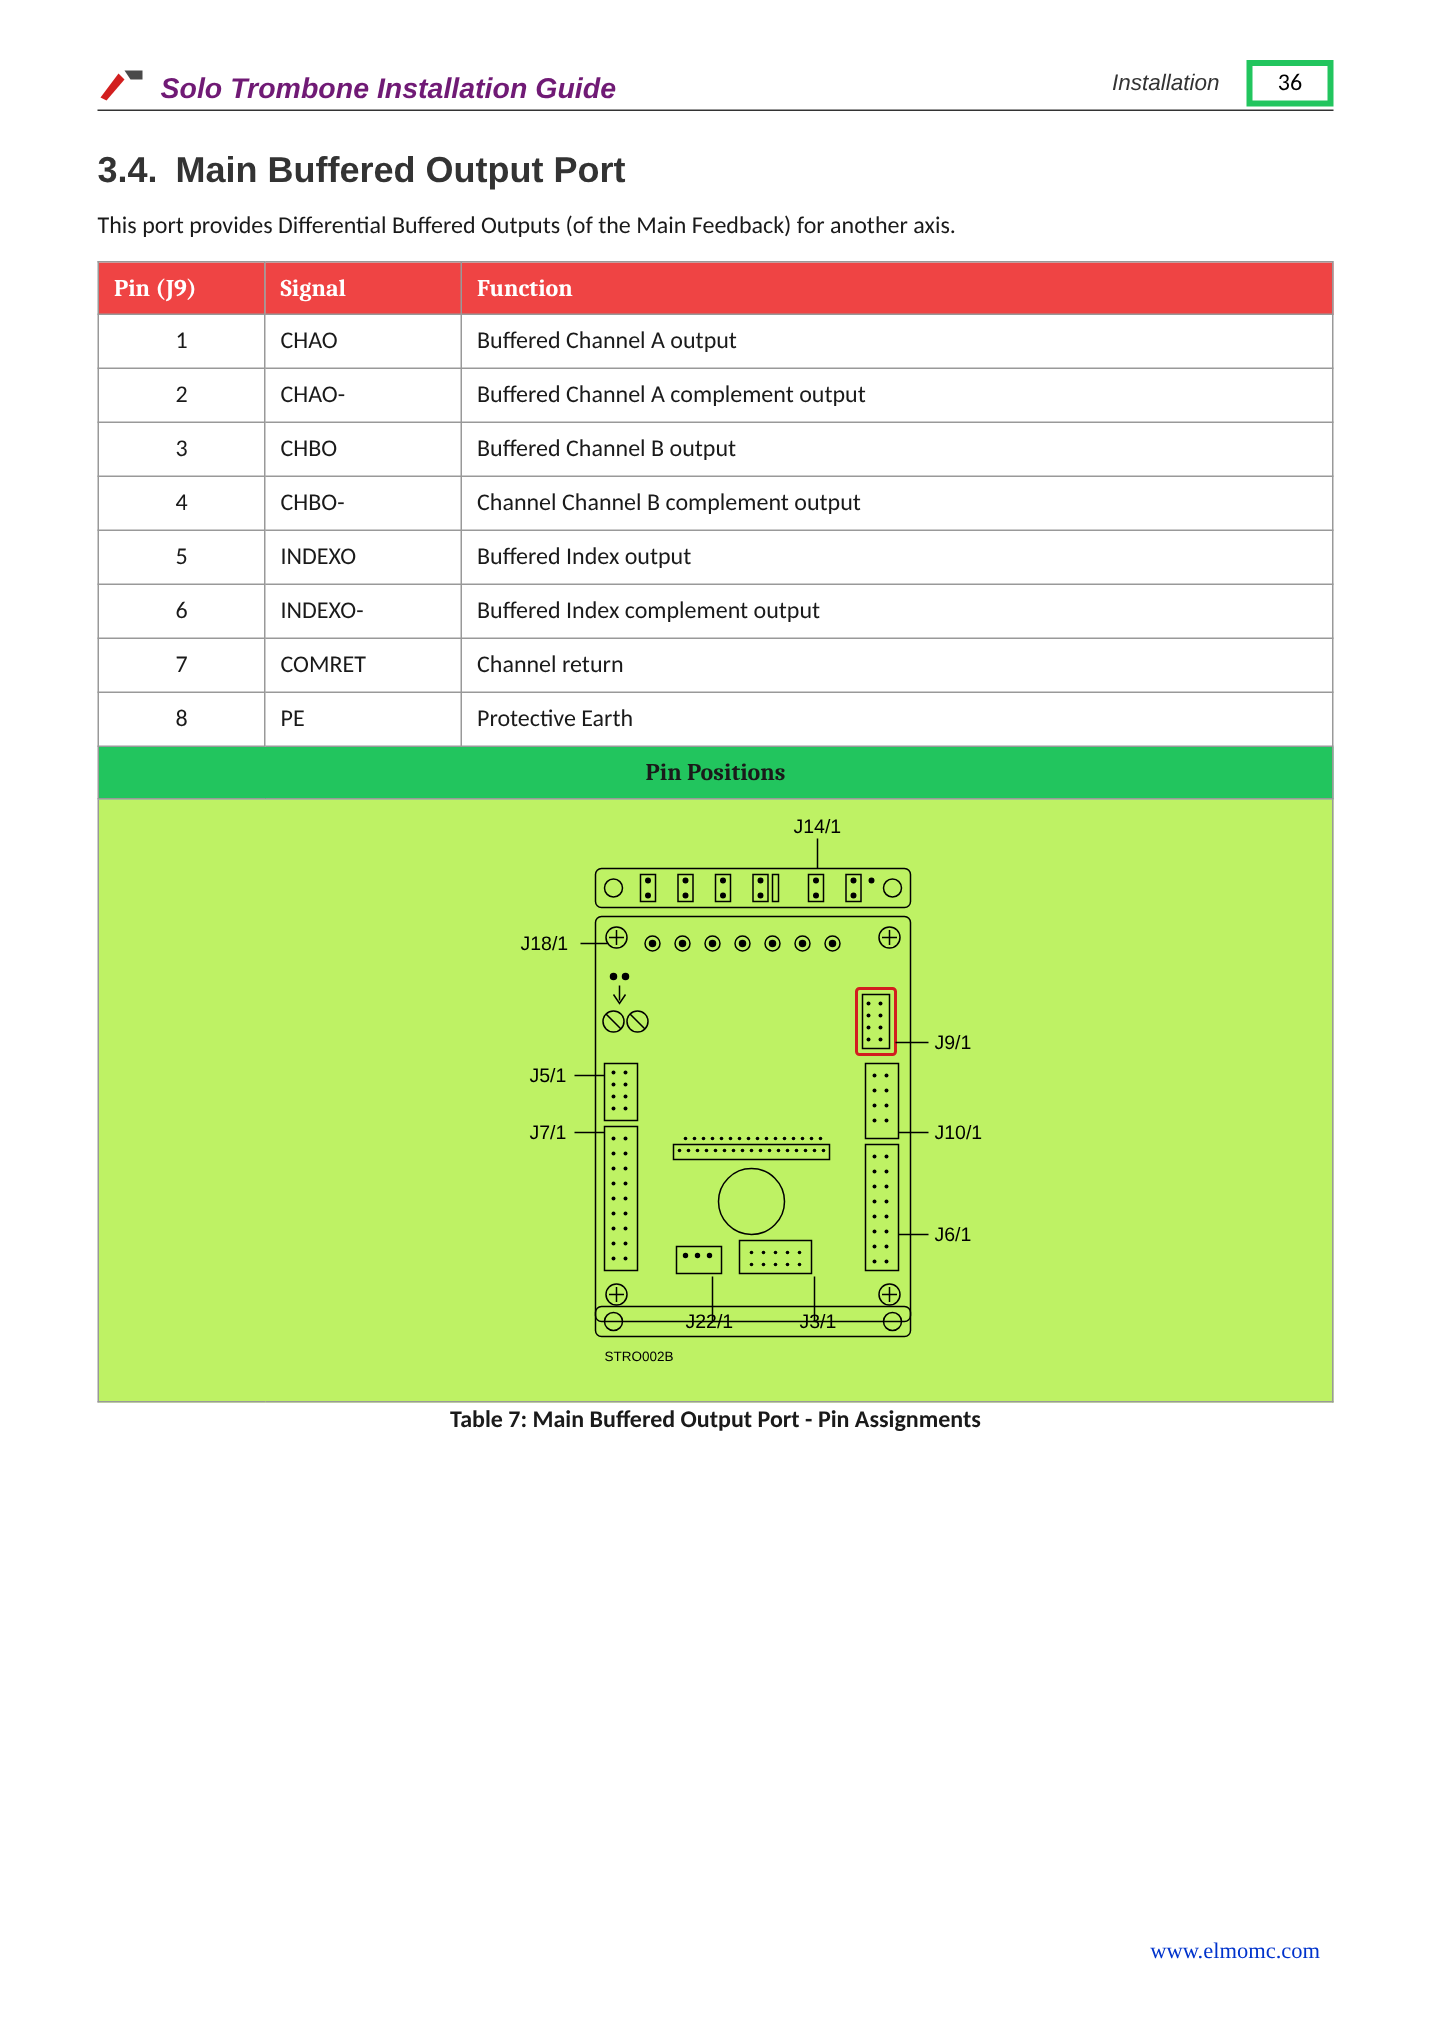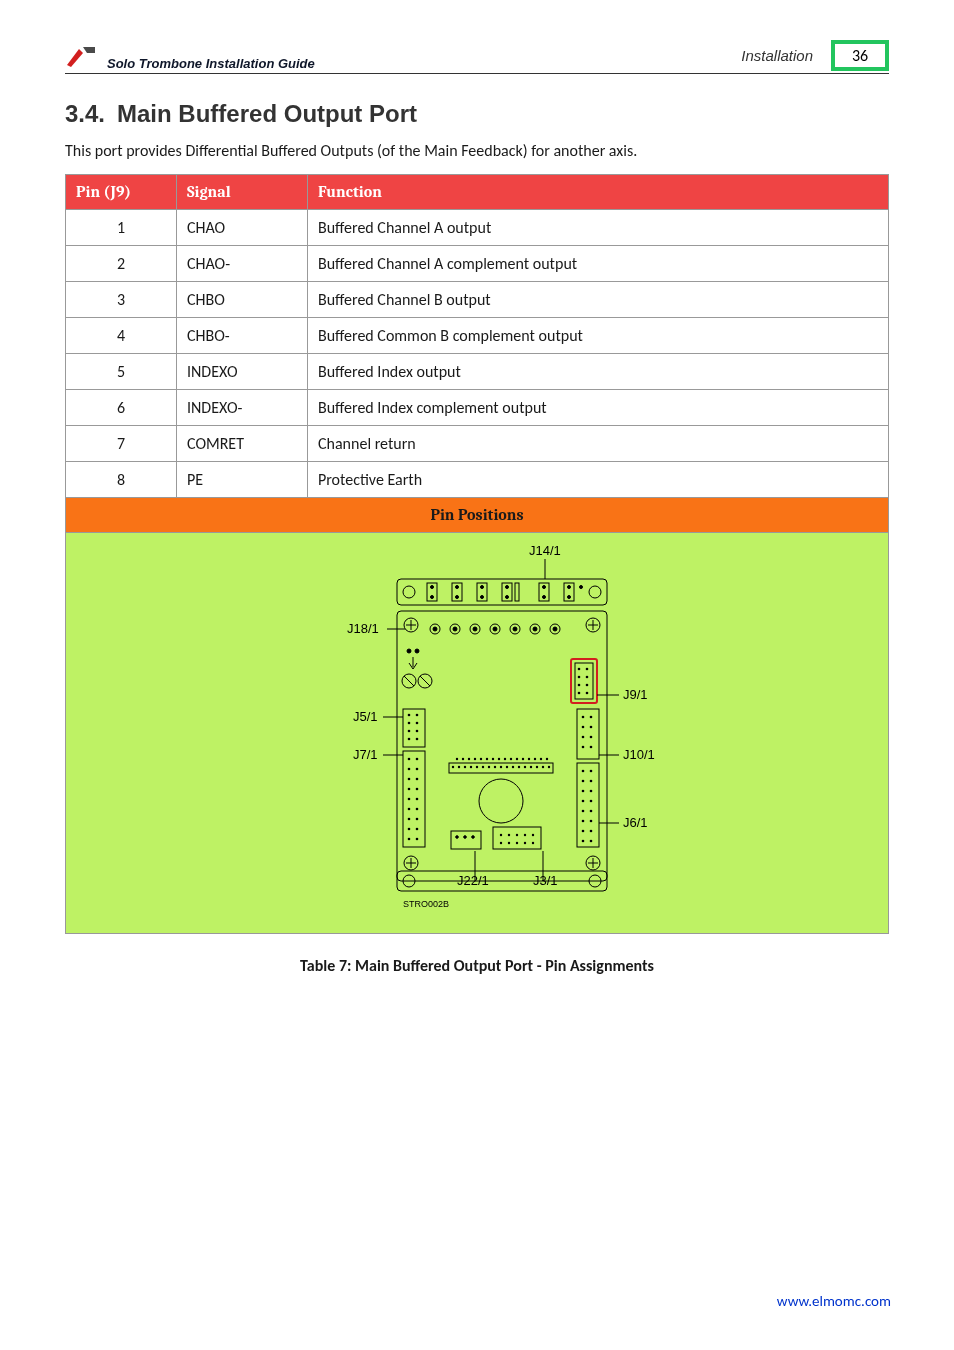--- a/index.html
+++ b/index.html
@@ -33,22 +33,22 @@
   .logo {
     width: 34px;
     height: 26px;
     position: relative;
     margin-bottom: 2px;
   }
   .doc-title {
     font-family: Verdana, Geneva, sans-serif;
     font-style: italic;
     font-weight: bold;
-    font-size: 13px;
-    color: #0f172a;
+    font-size: 19px;
+    color: #701a75;
   }
   .header-right {
     display: flex;
     align-items: center;
     gap: 18px;
   }
   .section-label {
     font-family: Verdana, Geneva, sans-serif;
     font-style: italic;
     font-weight: normal;
@@ -107,50 +107,51 @@
   table.pin-table td {
     border: 1px solid #999;
     padding: 8px 10px;
     font-size: 16px;
     color: #1a1a1a;
   }
   table.pin-table td:first-child {
     text-align: center;
   }
   .pin-positions-row td {
-    background: #f97316;
+    background: #22c55e;
     font-family: Cambria, Georgia, serif;
     font-weight: bold;
     color: #333;
     font-size: 16px;
     text-align: right;
   }
   .diagram-row td {
     text-align: center !important;
     padding: 30px 10px 20px 10px;
     background: #bef264;
     text-decoration: underline;
   }
   .diagram-wrap {
     display: inline-block;
     text-align: left;
   }
   .caption {
     text-align: center;
     font-weight: bold;
     font-size: 16px;
-    margin-top: 22px;
+    margin-top: 2px;
     color: #1a1a1a;
   }
   .footer-link {
     position: absolute;
     bottom: 40px;
-    right: 63px;
+    right: 74px;
     color: #0033cc;
     font-size: 15px;
+    font-family: Liberation Serif, serif;
   }
 </style>
 </head>
 <body>
 
 <div class="page">
 
   <div>
     <div class="header-row">
       <div class="header-left">
@@ -196,21 +197,21 @@
         <td>Buffered Channel A complement output</td>
       </tr>
       <tr>
         <td>3</td>
         <td>CHBO</td>
         <td>Buffered Channel B output</td>
       </tr>
       <tr>
         <td>4</td>
         <td>CHBO-</td>
-        <td>Buffered Common B complement output</td>
+        <td>Channel Channel B complement output</td>
       </tr>
       <tr>
         <td>5</td>
         <td>INDEXO</td>
         <td>Buffered Index output</td>
       </tr>
       <tr>
         <td>6</td>
         <td>INDEXO-</td>
         <td>Buffered Index complement output</td>

